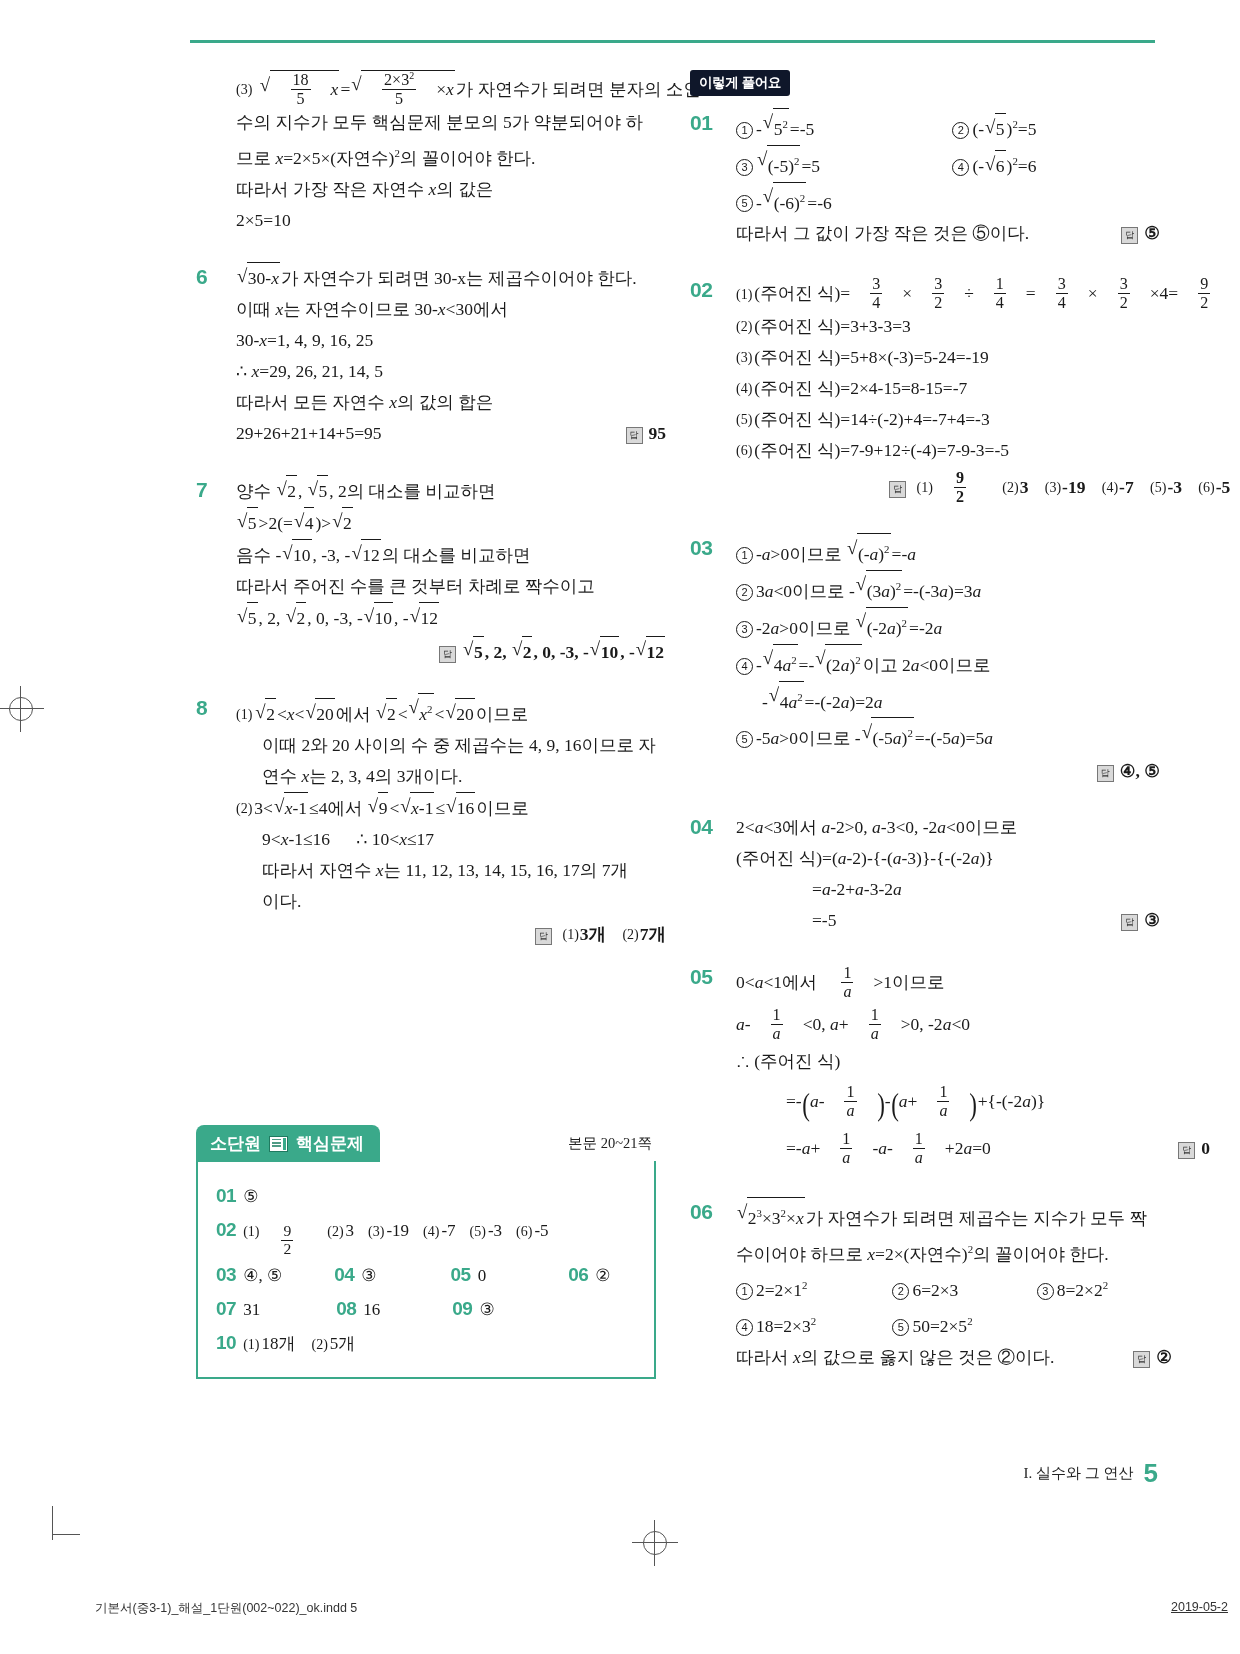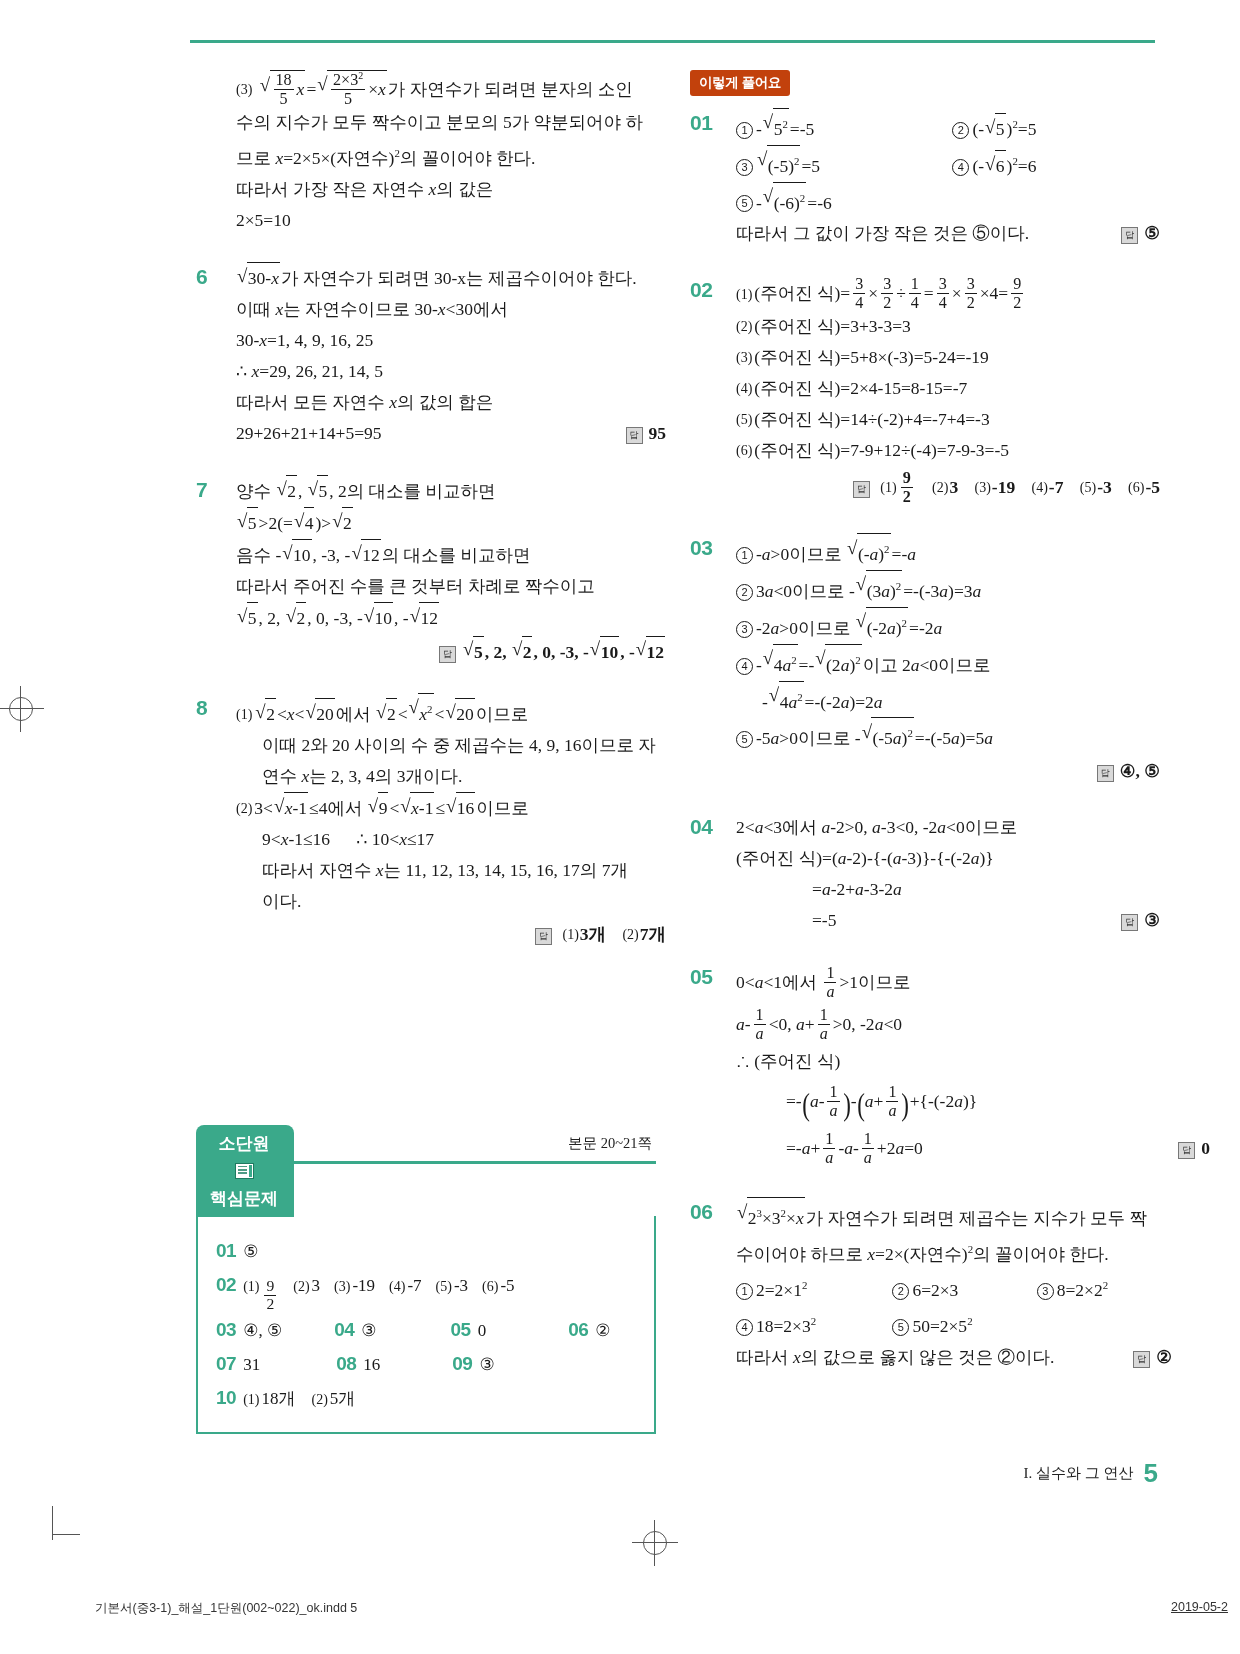--- a/index.html
+++ b/index.html
@@ -151,21 +151,21 @@
     border-top: 1.1px solid #1a1a1a;
     padding: 0 1px;
     margin-top: 0;
   }
   
   .frac {
     display: inline-block;
     vertical-align: -0.52em;
     text-align: center;
     font-size: 0.92em;
-    margin: 0 3px;
+    margin: 0 20px;
     line-height: 1.08;
   }
   .frac > span { display: block; padding: 0 2px; }
   .frac .den { border-top: 1.2px solid #1a1a1a; }
   .bigparen {
     font-size: 1.75em;
     vertical-align: -0.26em;
     line-height: 0;
     display: inline-block;
     transform: scaleX(0.75);
@@ -197,21 +197,20 @@
     gap: 8px;
     background: #3aa98a;
     color: #ffffff;
     font-family: "Liberation Sans", sans-serif;
     font-weight: bold;
     font-size: 17px;
     padding: 7px 16px 7px 14px;
     border-radius: 8px 8px 0 0;
     position: relative;
     z-index: 2;
-    flex-direction: column;
   }
   .keybox-tabicon {
     display: inline-block;
     width: 17px; height: 14px;
     background: #ffffff;
     border: 1px solid #1f7a60;
     position: relative;
   }
   .keybox-tabicon::before {
     content: "";
@@ -261,21 +260,21 @@
     font-weight: bold;
     font-family: "Liberation Sans", sans-serif;
     font-size: 19px;
     margin-right: 7px;
     letter-spacing: -0.5px;
   }
 
   
   .howtag {
     display: inline-block;
-    background: #c2410c;
+    background: #0f172a;
     color: #fff;
     font-family: "Liberation Sans", sans-serif;
     font-weight: bold;
     font-size: 13.5px;
     padding: 4px 9px 4px 9px;
     border-radius: 3px;
     letter-spacing: -0.4px;
     margin-bottom: 12px;
   }
 
@@ -323,21 +322,21 @@
 
   <div class="col col-left">
 
     <div class="sol">
       <div class="sol-num"></div>
       <div class="sol-body">
         <div class="line">
           <span class="pnum">(3)</span>
           <span class="rad"><span class="bar"><span class="frac"><span>18</span><span class="den">5</span></span><span class="ital">x</span></span></span>=<span class="rad"><span class="bar"><span class="frac"><span>2×3<sup class="e">2</sup></span><span class="den">5</span></span>×<span class="ital">x</span></span></span><span>가 자연수가 되려면 분자의 소인</span>
         </div>
-        <div class="line">수의 지수가 모두 짝수이고 분모의 5가 약분되어야 하</div>
+        <div class="line">수의 지수가 모두 핵심문제 분모의 5가 약분되어야 하</div>
         <div class="line"><span>므로 </span><span class="ital">x</span>=2×5×(자연수)<sup class="e">2</sup><span>의 꼴이어야 한다.</span></div>
         <div class="line">따라서 가장 작은 자연수 <span class="ital">x</span>의 값은</div>
         <div class="line">2×5=10</div>
       </div>
     </div>
 
     <div class="sol" style="margin-top:18px">
       <div class="sol-num">6</div>
       <div class="sol-body">
         <div class="line"><span class="rad"><span class="bar">30-<span class="ital">x</span></span></span><span>가 자연수가 되려면 30-x는 제곱수이어야 한다.</span></div>

